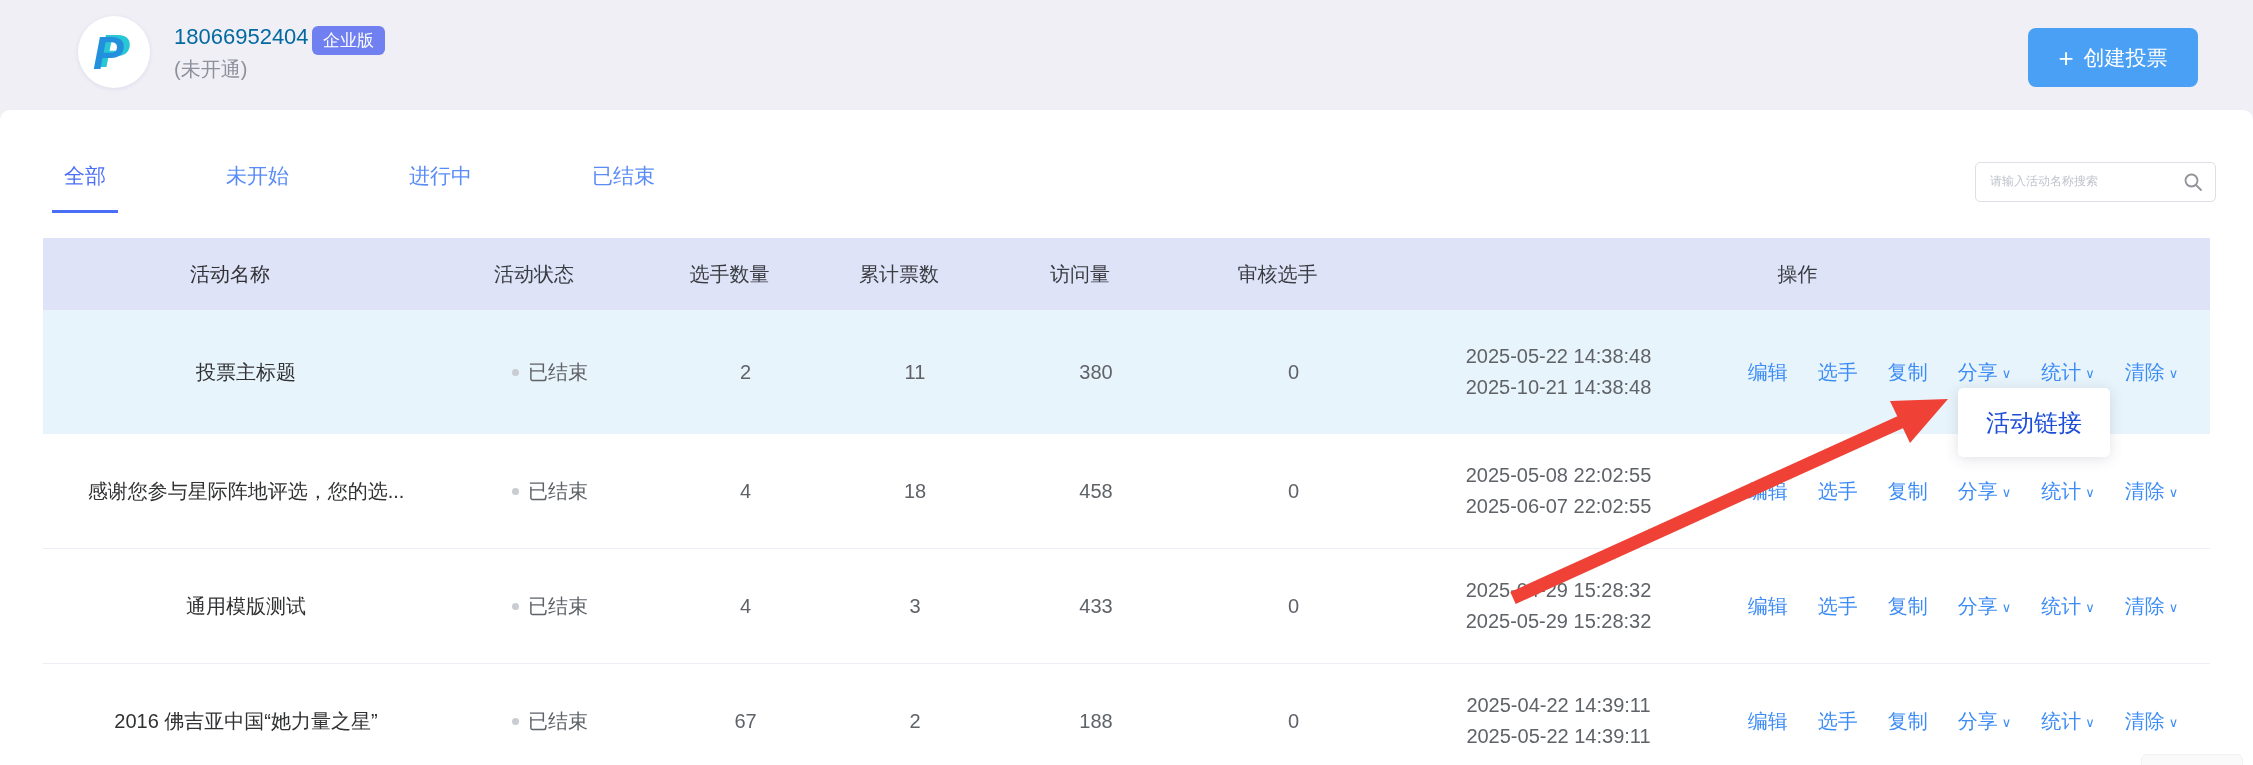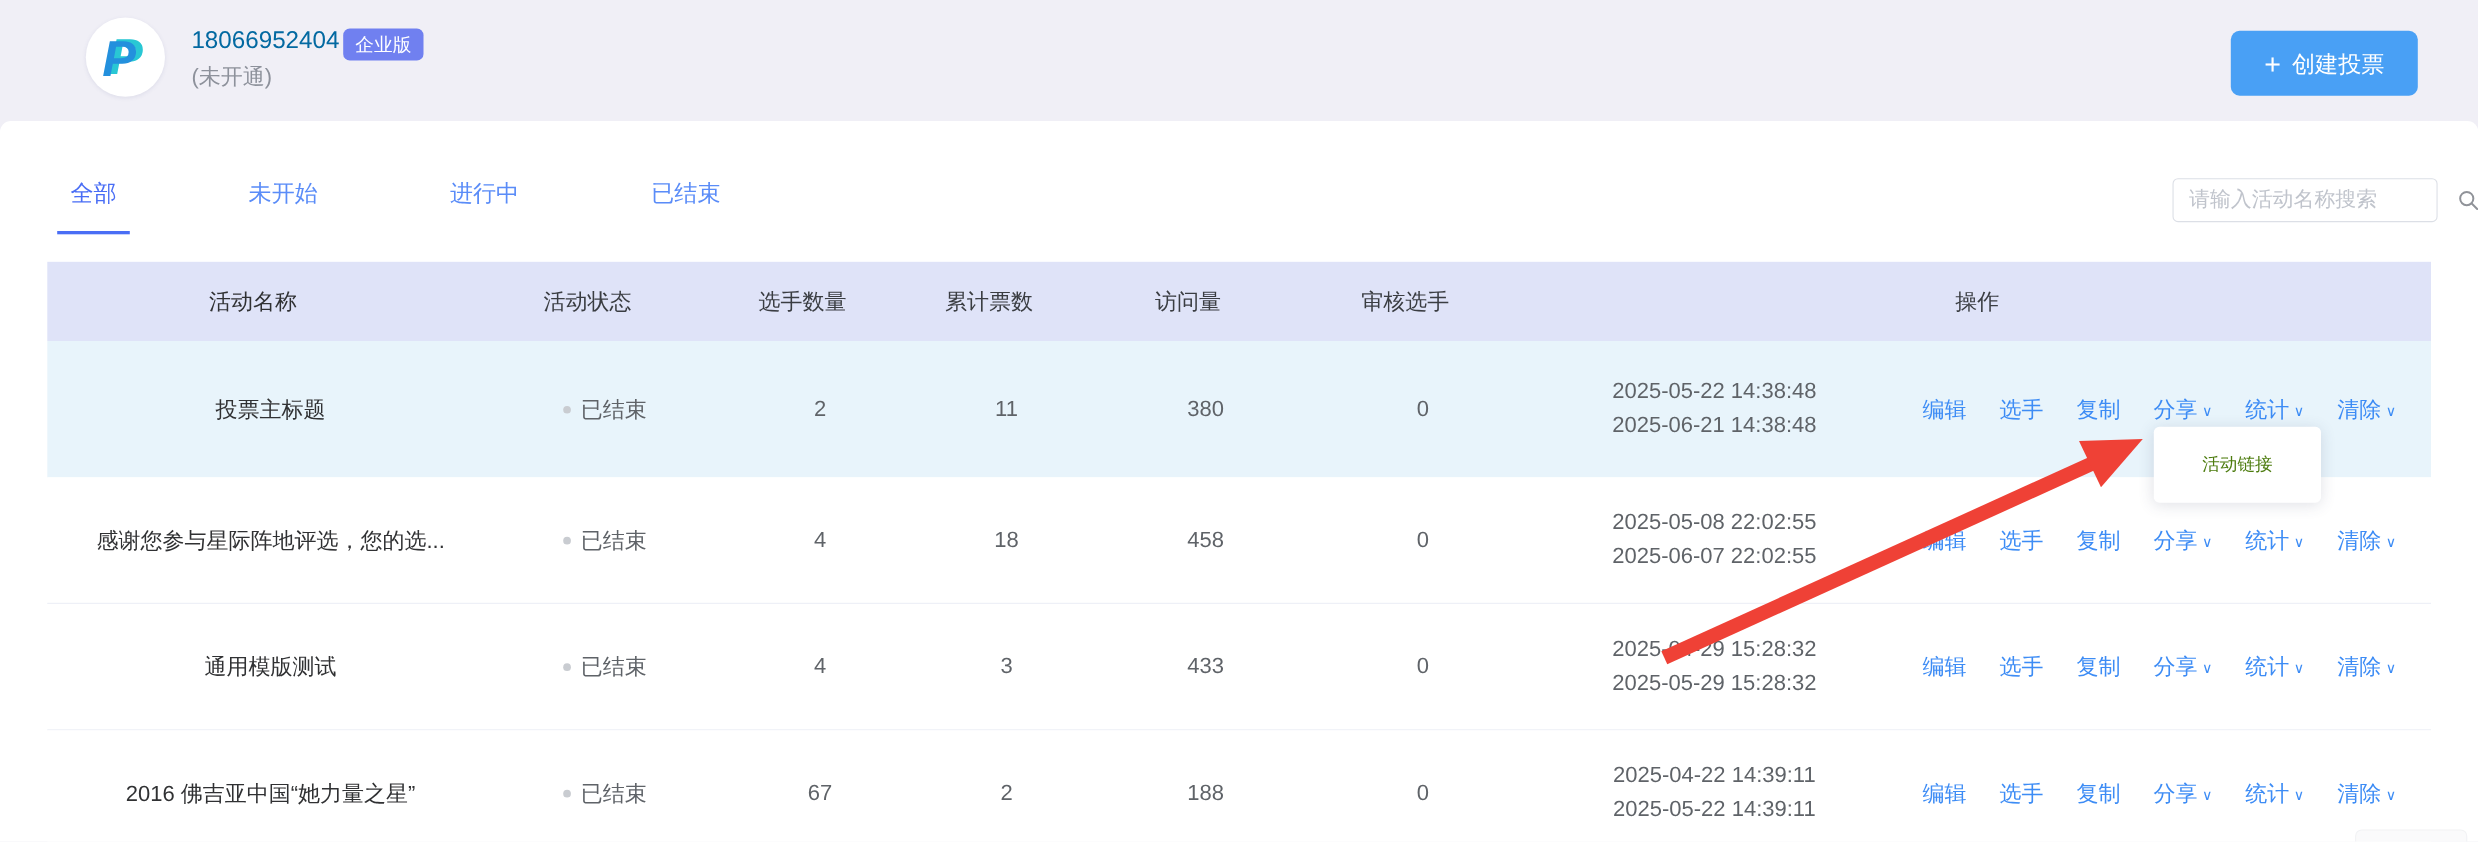--- a/index.html
+++ b/index.html
@@ -29,21 +29,21 @@
   .create-btn .plus{font-size:26px;font-weight:300;line-height:1;}
   
   .card{position:absolute;left:0;top:110px;width:2253px;height:655px;background:#fff;border-radius:10px 10px 0 0;}
   
   .tabs{position:absolute;left:52px;top:52px;display:flex;gap:96px;}
   .tab{font-size:21px;color:var(--tab);padding:0 12px 20px 12px;cursor:pointer;}
   .tab.active{color:var(--tab-active);border-bottom:3px solid var(--tab-active);}
   
   .search-box{position:absolute;left:1975px;top:52px;width:241px;height:40px;border:1px solid #dcdfe6;
               border-radius:5px;background:#fff;display:flex;align-items:center;box-sizing:border-box;}
-  .search-box input{flex:1;border:none;outline:none;background:transparent;font-size:19px;
+  .search-box input{flex:1;border:none;outline:none;background:transparent;font-size:12px;
               padding:0 0 0 14px;color:#606266;font-family:Liberation Mono, monospace;}
   .search-box input::placeholder{color:#c0c4cc;}
   .search-ico{width:20px;height:20px;margin:0 12px 0 4px;flex:none;}
   
   .table{position:absolute;left:43px;top:128px;width:2167px;}
   .thead{display:flex;background:var(--header-bg);height:72px;align-items:center;}
   .th{font-size:20px;color:#3a3d42;text-align:center;font-family:Liberation Mono, monospace;}
   .tr{display:flex;min-height:114px;align-items:center;border-bottom:1px solid #ebeef5;background:#fff;padding-left:16px;}
   .tr.highlight{min-height:124px;background:var(--highlight-bg);border-bottom:none;}
   .td{font-size:20px;color:#5f6368;text-align:center;display:flex;align-items:center;justify-content:center;}
@@ -56,21 +56,21 @@
   .col-time{width:315px;flex:none;flex-direction:column;line-height:31px;}
   .col-actions{flex:1;}
   .dot{display:inline-block;width:7px;height:7px;border-radius:50%;background:#c9ccd1;margin-right:9px;flex:none;}
   .actions{display:flex;gap:30px;align-items:center;justify-content:center;}
   .action{color:var(--link);font-size:20px;cursor:pointer;display:inline-flex;align-items:center;white-space:nowrap;}
   .action .chev{font-size:13px;margin-left:4px;padding-top:3px;}
   
   .dropdown{position:absolute;left:1958px;top:388px;width:152px;height:69px;background:#fff;
             border-radius:5px;box-shadow:0 2px 14px rgba(60,70,100,.16);z-index:10;
             display:flex;align-items:center;justify-content:center;}
-  .dropdown-item{font-size:16px;color:#4d7c0f;cursor:pointer;}
+  .dropdown-item{font-size:24px;color:#1d4ed8;cursor:pointer;}
   
   .arrow-overlay{position:absolute;left:0;top:0;width:2253px;height:765px;z-index:20;pointer-events:none;}
   
   .corner-widget{position:absolute;left:2141px;top:754px;width:100px;height:24px;background:#fafafb;
             border:1px solid #f1f2f4;border-radius:6px;}
 </style>
 </head>
 <body>
 
 <div class="topbar">
@@ -122,21 +122,21 @@
     <div class="td col-status">
       <span class="dot"></span>
       <span>已结束</span>
     </div>
     <div class="td col-players">2</div>
     <div class="td col-votes">11</div>
     <div class="td col-visits">380</div>
     <div class="td col-review">0</div>
     <div class="td col-time">
       <div>2025-05-22 14:38:48</div>
-      <div>2025-06-21 14:38:48</div>
+      <div>2025-10-21 14:38:48</div>
     </div>
     <div class="td col-actions">
       <div class="actions">
               <span class="action">
     <span class="action-label">编辑</span>
 
   </span>
               <span class="action">
     <span class="action-label">选手</span>
 

